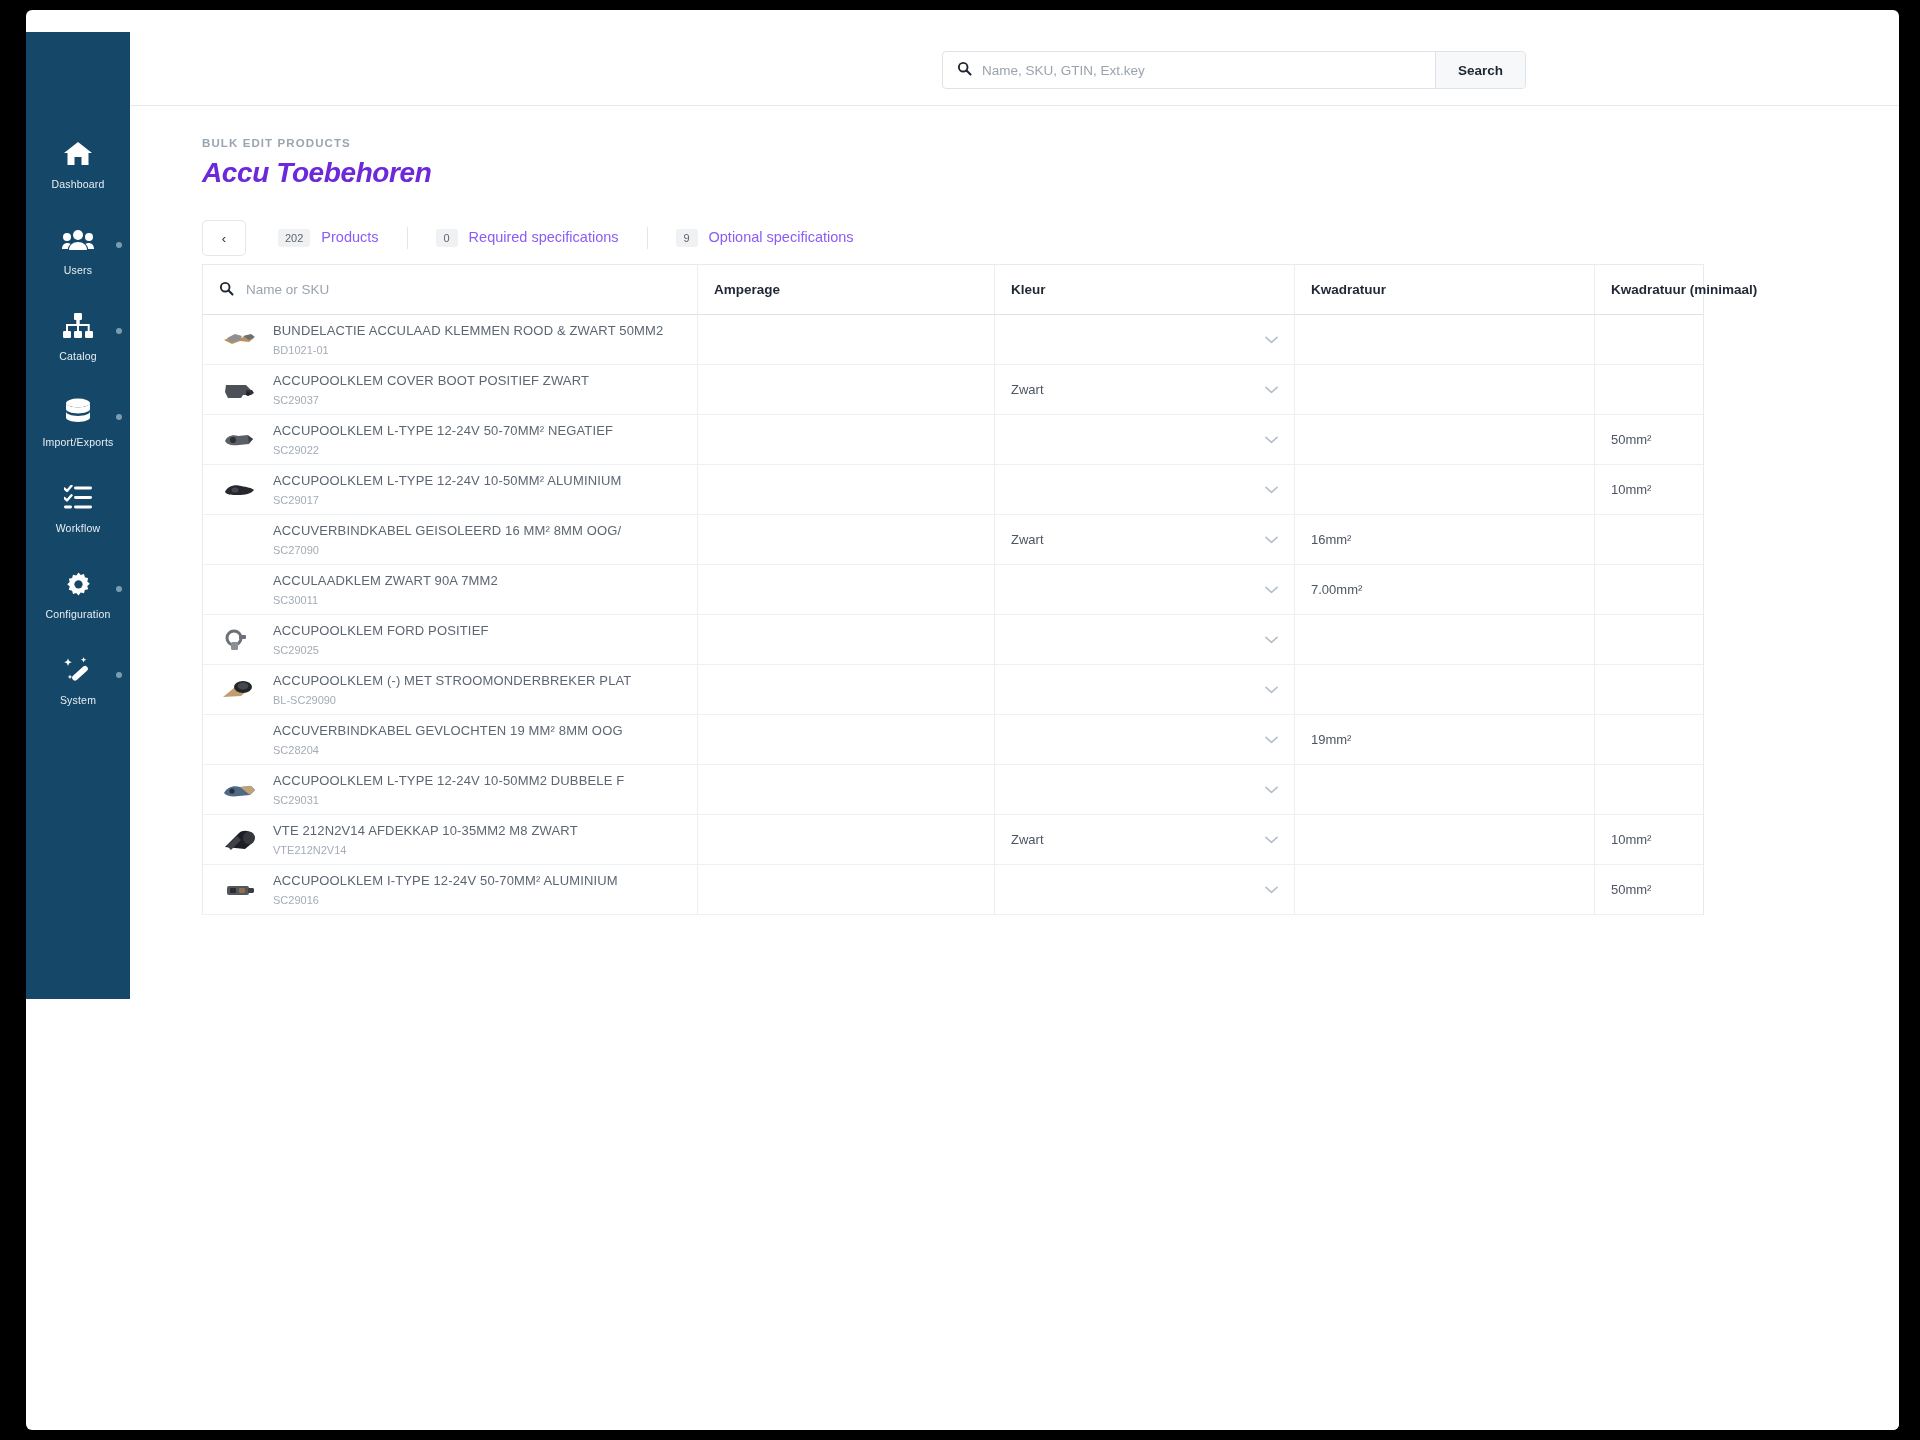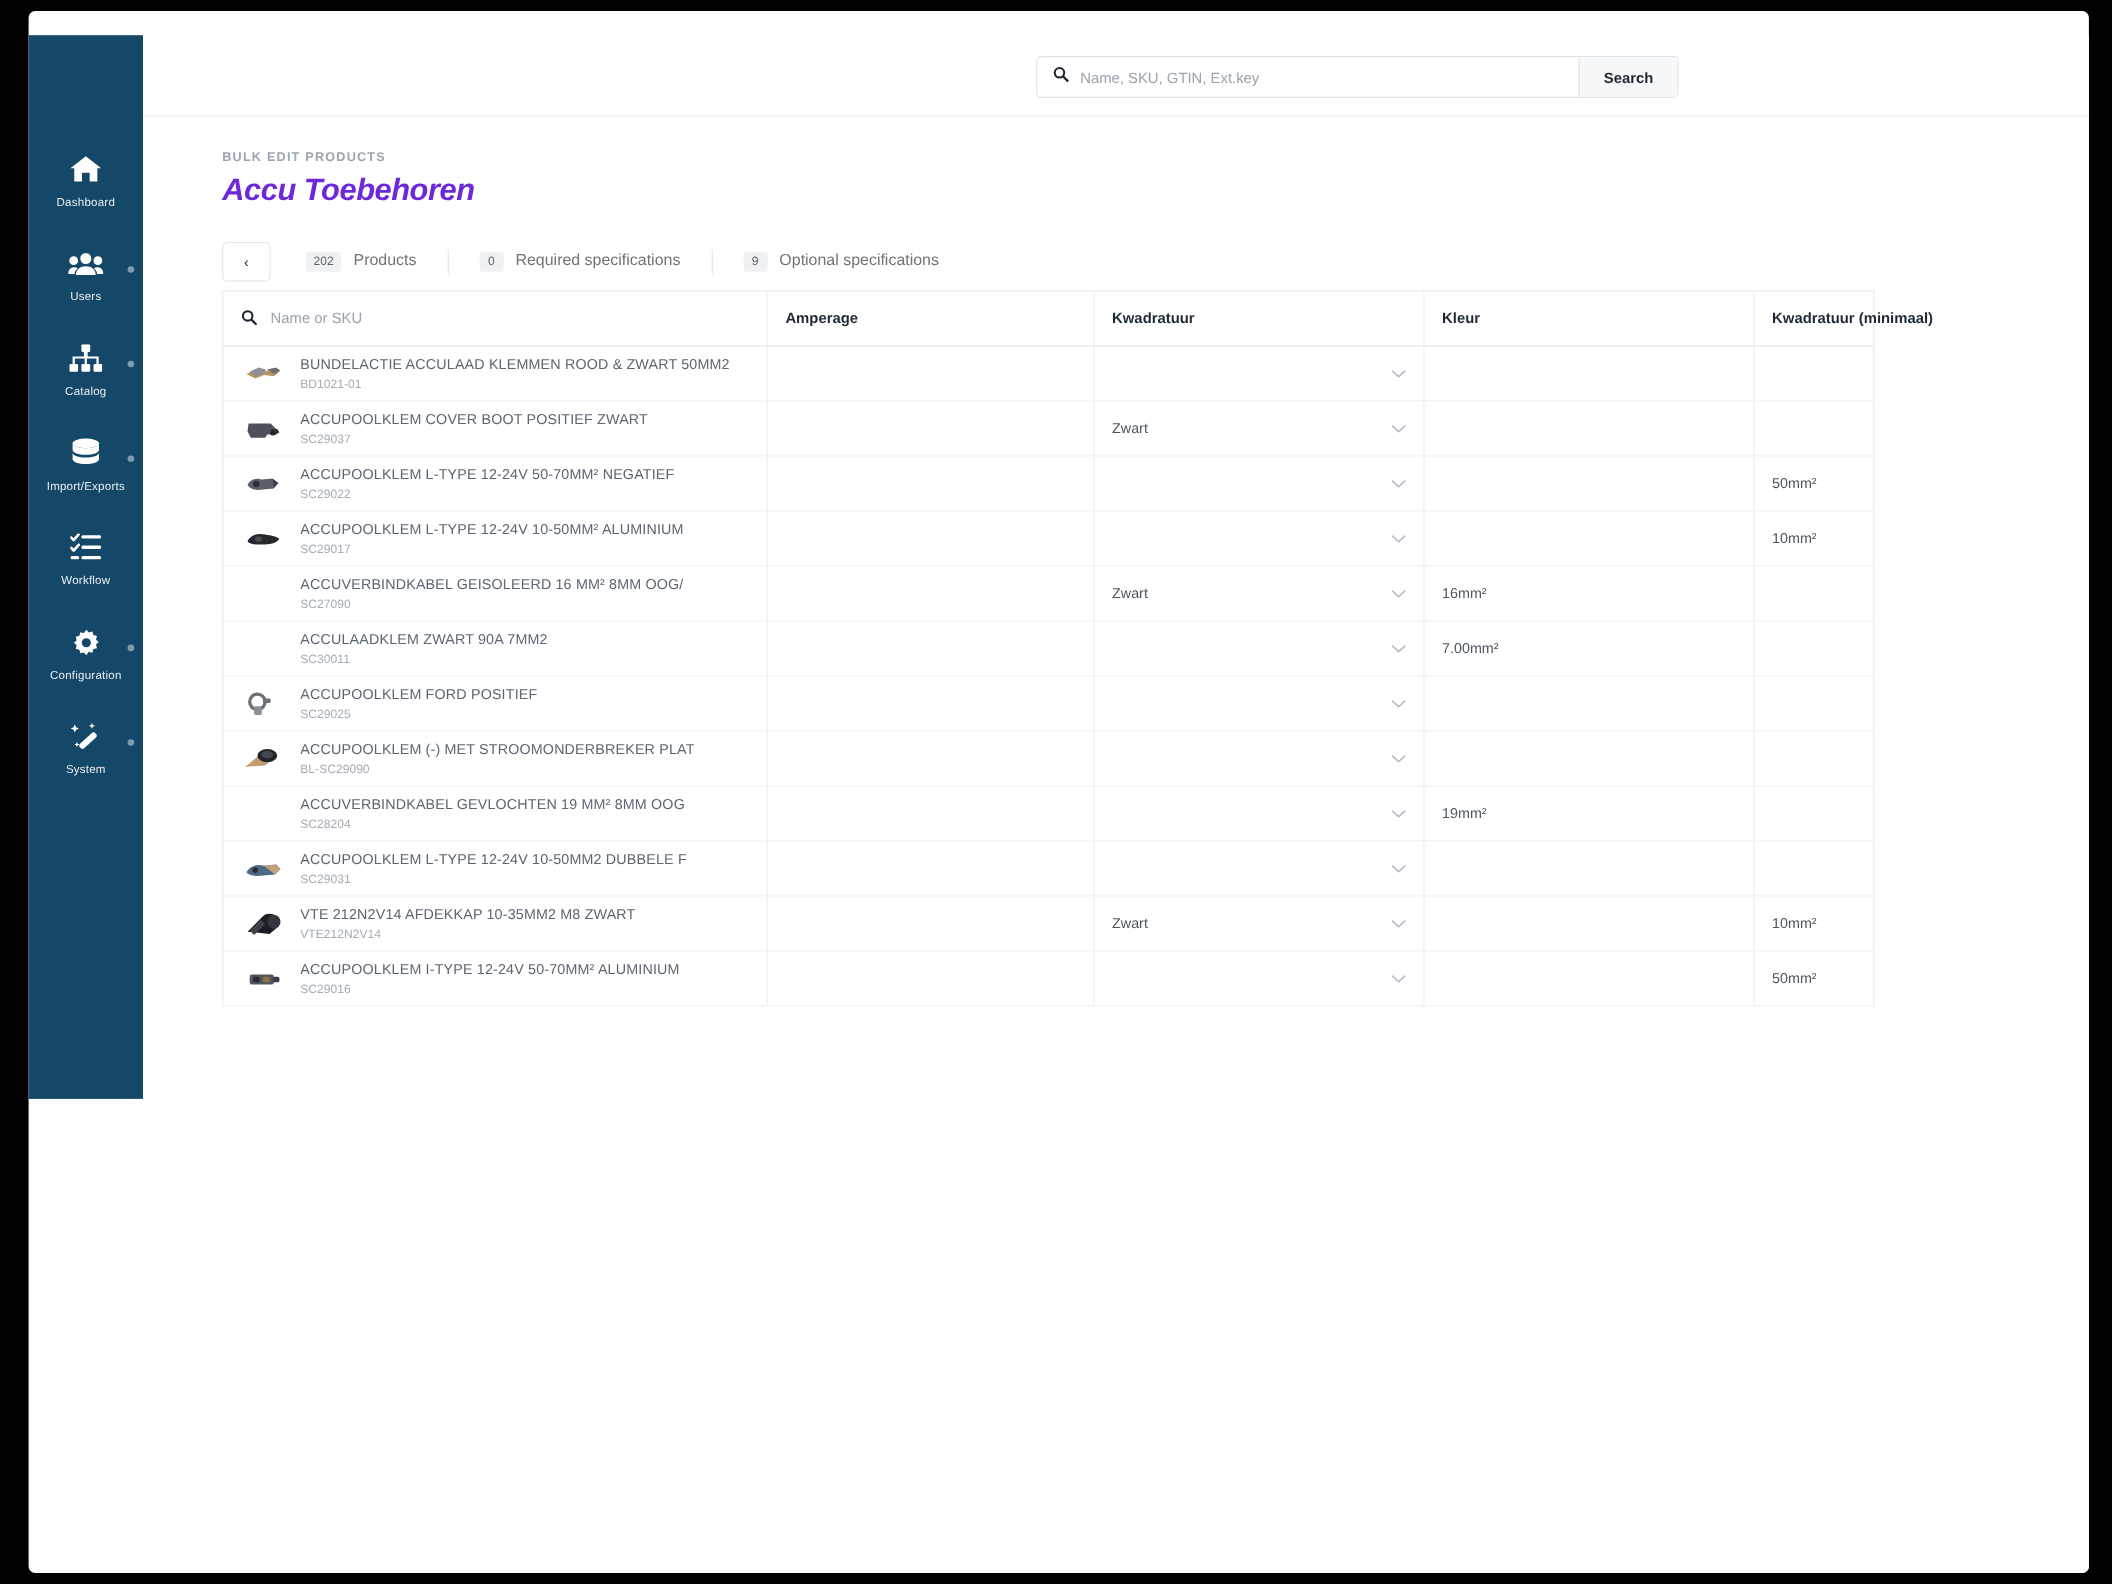--- a/index.html
+++ b/index.html
@@ -147,21 +147,21 @@
   .tab-count {
     background: #f0f1f3;
     color: #5b6572;
     font-size: 11px;
     border-radius: 3px;
     padding: 3px 7px;
     min-width: 22px;
     text-align: center;
     line-height: 1.1;
   }
-  .tab-label { font-size: 14.5px; color: #737373; }
+  .tab-label { font-size: 14.5px; color: #8b5cf6; }
   .tab-sep {
     width: 1px; height: 22px;
     background: #e2e5e9;
     margin: 0 28px;
   }
 
   
   #table {
     position: absolute;
     left: 72px; top: 158px;
@@ -351,22 +351,22 @@
           <div class="th c-name">
             <span>
               <svg width="15" height="15" viewBox="0 0 16 16">
                   <circle cx="6.6" cy="6.6" r="4.6" fill="none" stroke="#1d2733" stroke-width="2"></circle>
                   <line x1="10.2" y1="10.2" x2="14.4" y2="14.4" stroke="#1d2733" stroke-width="2.2" stroke-linecap="round"></line>
                 </svg>
             </span>
             <input id="namesearch" type="text" placeholder="Name or SKU" style="">
           </div>
           <div class="th c-amp">Amperage</div>
+          <div class="th c-kleur">Kleur</div>
           <div class="th c-kwa">Kwadratuur</div>
-          <div class="th c-kleur">Kleur</div>
           <div class="th c-kwam">Kwadratuur (minimaal)</div>
         </div>
       </div>
       <div id="tbody">
           <div class="trow">
             <div class="td c-name">
               <span class="thumb">
                 <svg width="36" height="26" viewBox="0 0 36 26">
                   <path d="M3 13 L12 9 L20 11 L26 8 L33 11 L28 15 L19 14 L11 17 Z" fill="#b9925f"></path>
                   <path d="M6 11 L14 7 L21 9 L19 13 L11 15 Z" fill="#8f8f95"></path>

